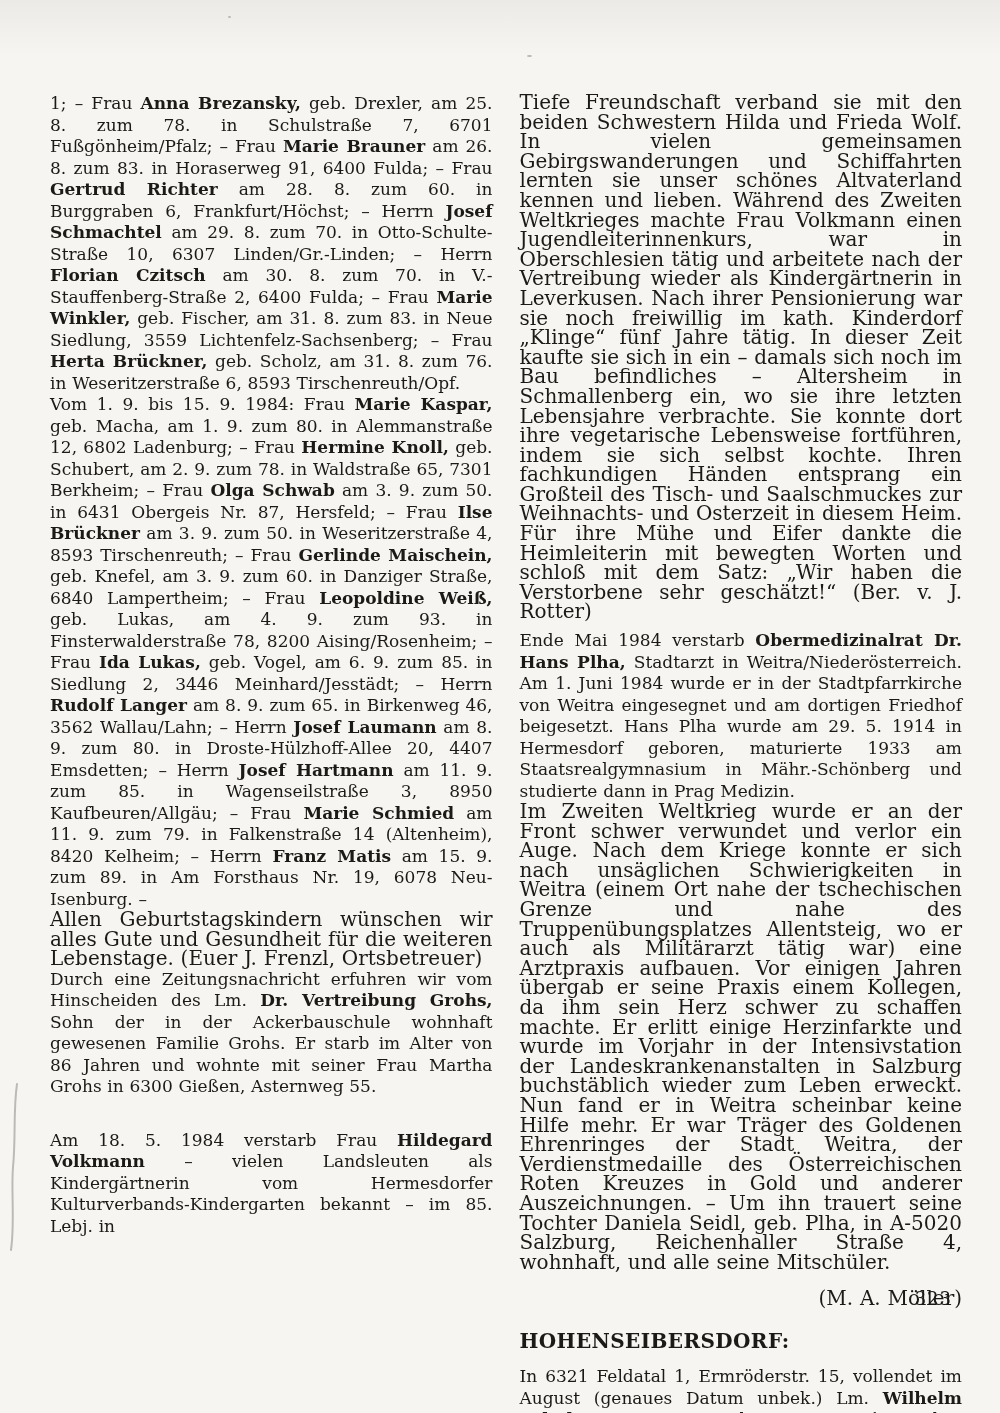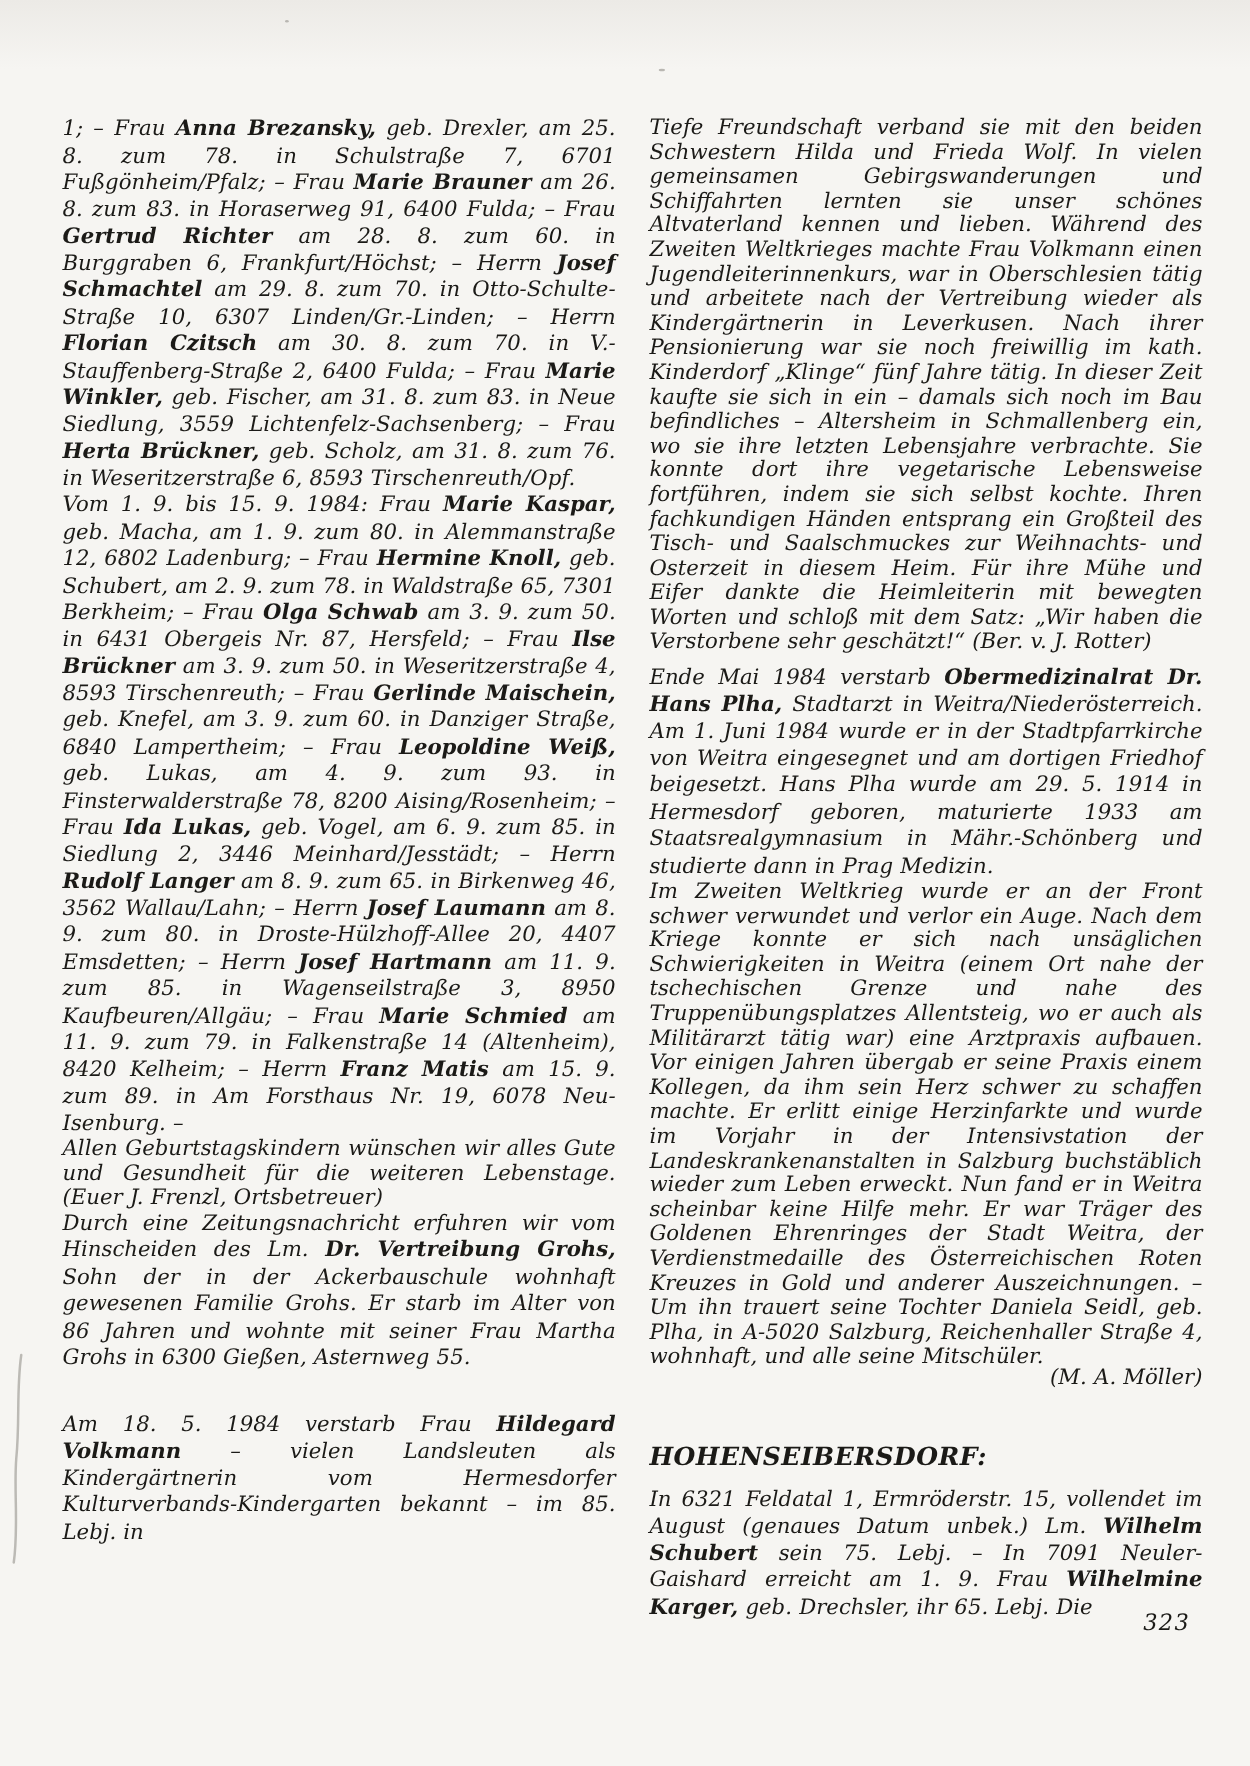--- a/index.html
+++ b/index.html
@@ -7,38 +7,37 @@
     width: 1000px; height: 1413px;
     background: #f6f5f2;
     font-family: "DejaVu Serif", serif;
     color: #1b1a17;
     overflow: hidden;
     position: relative;
   }
   .page {
     position: absolute; inset: 0;
     background: linear-gradient(180deg, #eceae6 0px, #f6f5f2 55px, #f6f5f2 100%);
-    font-style: italic;
   }
   .columns {
     position: absolute;
     left: 50px; top: 93px;
     width: 912px;
     display: flex;
     gap: 27px;
   }
   .col { width: 443px; }
   .para {
     margin: 0;
     text-align: justify;
     hyphens: auto;
     word-spacing: 0.02em;
   }
   .para.body  { font-size: 17px;   line-height: 21.5px; }
-  .para.small { font-size: 17px; line-height: 19.6px; }
+  .para.small { font-size: 20px; line-height: 19.6px; }
   .para.heading {
     font-size: 20px; line-height: 23px;
     font-weight: bold; letter-spacing: 0.4px;
     margin: 58px 0 13px 0;
     text-align: left;
   }
   .para b { font-weight: bold; }
   .gap-sm { margin-top: 8px; }
   .gap-md { margin-top: 32px; }
   .attrib { float: right; margin-top: 17px; }

